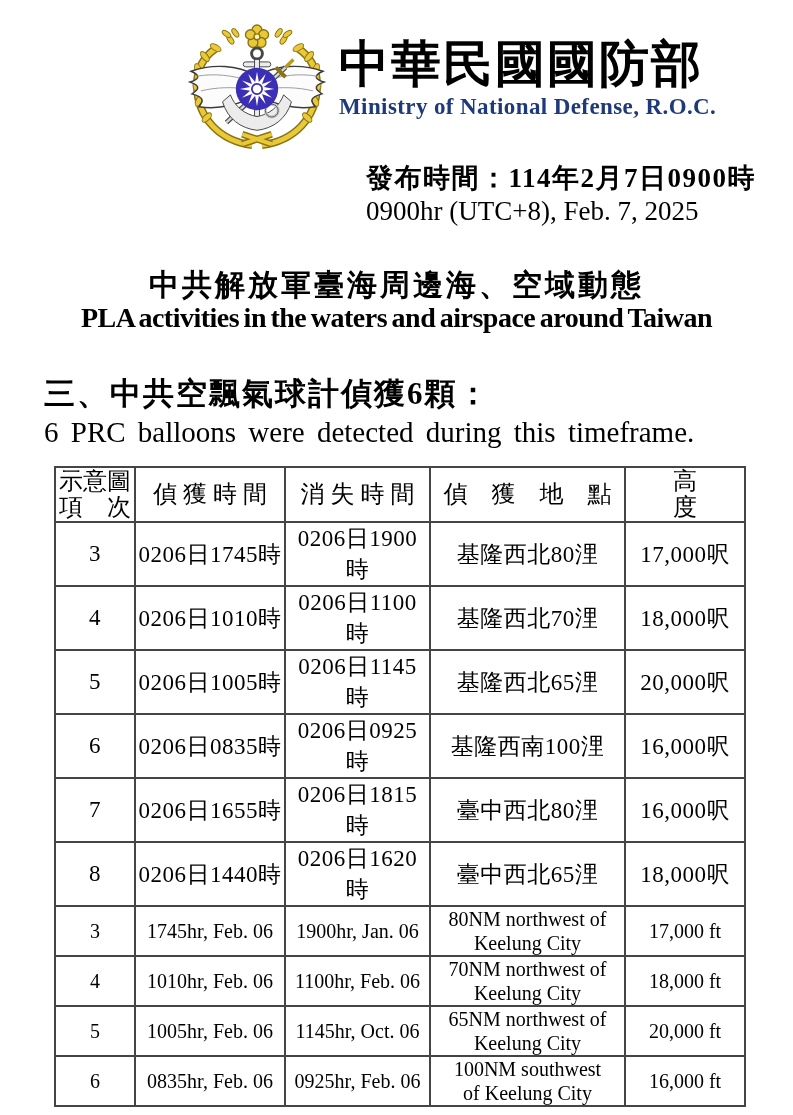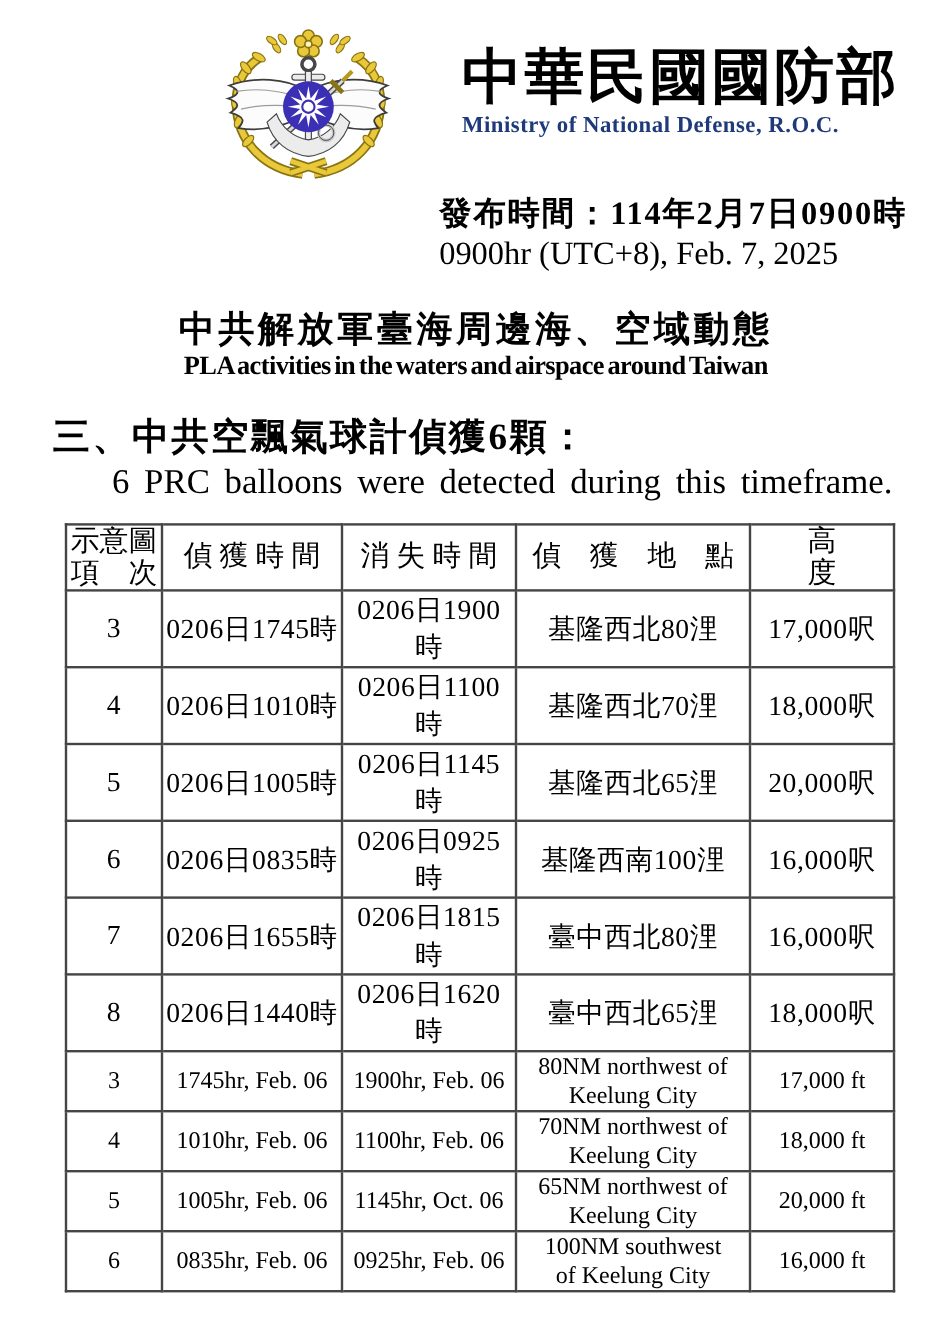--- a/index.html
+++ b/index.html
@@ -1,33 +1,33 @@
 <!DOCTYPE html>
 <html><head>
 <meta charset="utf-8">
 <style>
   html,body{margin:0;padding:0;}
   body{
     width:793px;height:1115px;background:#ffffff;color:#000;
     font-family:"Liberation Serif","DejaVu Serif",serif;
     overflow:hidden;position:relative;
   }
-  .header{display:flex;align-items:flex-start;margin:24px 0 0 183px;gap:46px;}
+  .header{display:flex;align-items:flex-start;margin:24px 0 0 183px;}
   .logo{width:148px;height:126px;flex:0 0 auto;}
   .org{margin-left:8px;padding-top:14px;}
   .org-zh{font-size:50px;font-weight:600;letter-spacing:2px;line-height:1.05;white-space:nowrap;}
-  .org-en{font-size:19px;font-weight:bold;color:#1f3a7a;letter-spacing:.4px;margin-top:3px;white-space:nowrap;}
+  .org-en{font-size:23px;font-weight:bold;color:#1f3a7a;letter-spacing:.4px;margin-top:3px;white-space:nowrap;}
   .release{margin:12px 0 0 366px;font-size:27px;line-height:1.22;}
   .release-zh{letter-spacing:1.5px;white-space:nowrap;font-weight:bold;}
-  .titles{text-align:center;margin-top:30px;font-weight:bold;line-height:1.15;}
+  .titles{text-align:center;margin-top:40px;font-weight:bold;line-height:1.15;}
   .title-zh{font-size:30px;letter-spacing:3px;}
-  .title-en{font-size:22px;letter-spacing:-.5px;word-spacing:-2px;}
-  .section{margin:27px 0 0 44px;line-height:1.2;}
+  .title-en{font-size:28px;letter-spacing:-.5px;word-spacing:-2px;}
+  .section{margin:40px 0 0 44px;line-height:1.2;}
   .section-zh{font-size:31px;font-weight:bold;letter-spacing:2px;}
-  .section-en{font-size:29px;word-spacing:5px;margin-top:3px;text-align:center;}
+  .section-en{font-size:29px;word-spacing:5px;margin-top:3px;}
   table.balloons{
     border-collapse:collapse;table-layout:fixed;width:690px;margin:16px 0 0 54px;
   }
   table.balloons td{
     border:2px solid #454545;text-align:center;vertical-align:middle;
     padding:0 2px;font-weight:normal;
   }
   tr.zh-head td{height:52px;font-size:24px;line-height:1.12;}
   tr.zh-row td{height:33px;font-size:23px;letter-spacing:.5px;}
   tr.en-head td{height:48px;font-size:21px;font-weight:bold;line-height:1.15;white-space:pre-line;}
@@ -179,21 +179,21 @@
   <tr class="zh-row">
     <td>8</td>
     <td>0206日1440時</td>
     <td>0206日1620時</td>
     <td>臺中西北65浬</td>
     <td>18,000呎</td>
   </tr>
   <tr class="en-row">
     <td>3</td>
     <td>1745hr, Feb. 06</td>
-    <td>1900hr, Feb. 06</td>
+    <td>1900hr, Jan. 06</td>
     <td class="loc">80NM northwest of
 Keelung City</td>
     <td>17,000 ft</td>
   </tr>
   <tr class="en-row">
     <td>4</td>
     <td>1010hr, Feb. 06</td>
     <td>1100hr, Feb. 06</td>
     <td class="loc">70NM northwest of
 Keelung City</td>

